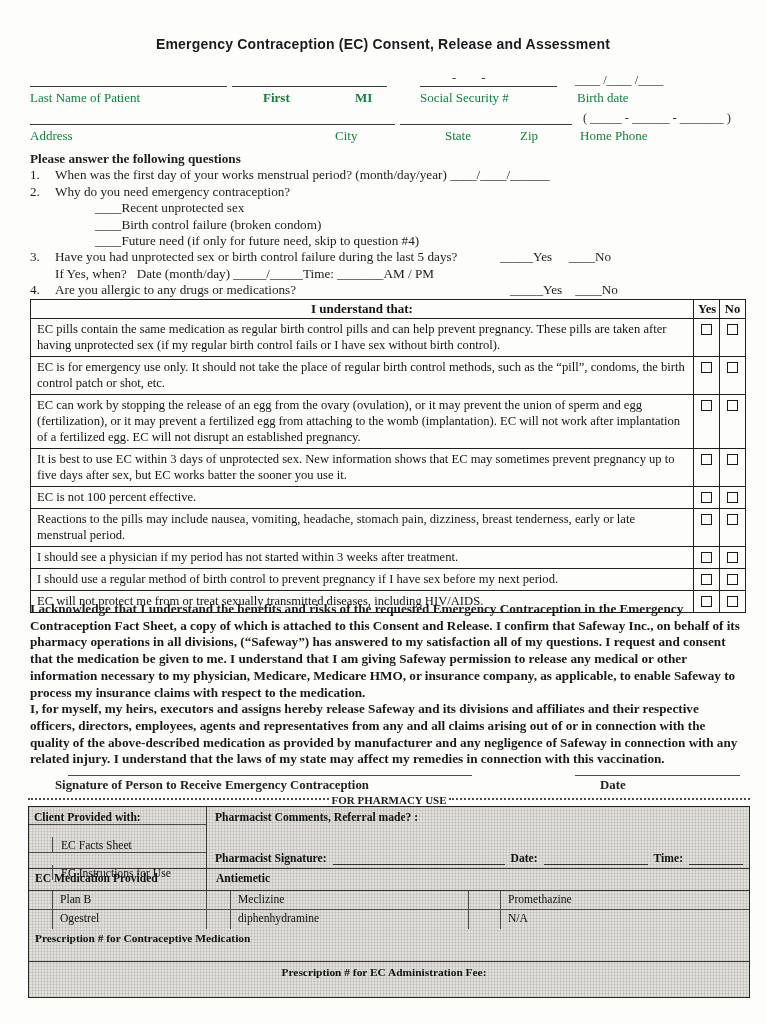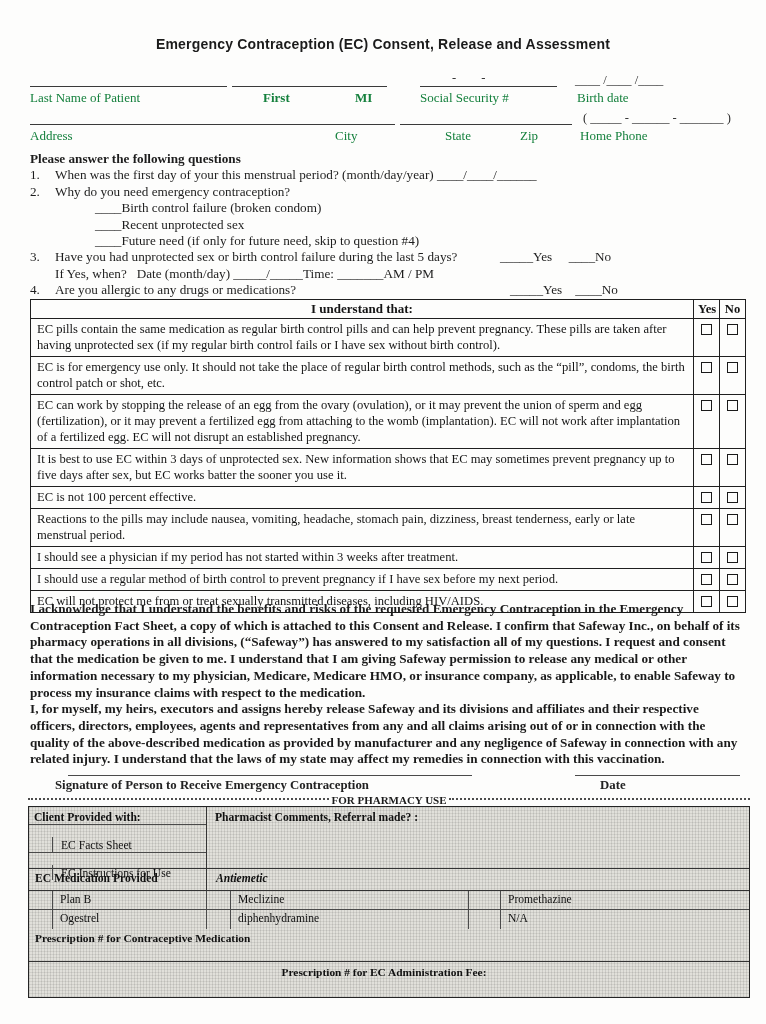--- a/index.html
+++ b/index.html
@@ -77,21 +77,21 @@
   .ph-item-label{padding:2px 16px 0 8px;text-align:right;}
   .ph-right{flex:1; display:flex; flex-direction:column;}
   .ph-comments{flex:1; font-weight:bold; padding:4px 6px 0 8px;}
   .ph-sigrow{height:20px; display:flex; align-items:flex-end; padding:0 6px 3px 8px; font-weight:bold;}
   .ph-blank{border-bottom:1.3px solid #2e2e2e; height:12px;}
   .ph-sigrow .grow{flex:1; margin:0 6px;}
   .ph-sigrow .w110{width:104px; margin:0 6px;}
   .ph-sigrow .w58{width:54px; margin-left:6px;}
   .ph-medhdr{display:flex; height:22px; border-bottom:1.4px solid #333; font-weight:bold;}
   .ph-medhdr .l{width:178px; border-right:1.6px solid #333; padding:3px 0 0 6px;}
-  .ph-medhdr .r{flex:1; padding:3px 0 1px 9px;font-style:italic;}
+  .ph-medhdr .r{flex:1; padding:3px 0 1px 9px;}
   .ph-medrow{display:flex; height:19px; border-bottom:1.3px solid #4a4a4a;}
   .ph-medrow > div{border-right:1.3px solid #4a4a4a; padding:2px 0 0 7px;}
   .ph-medrow .c1{width:24px; padding:0;}
   .ph-medrow .c2{width:154px;}
   .ph-medrow .c3{width:24px; padding:0;}
   .ph-medrow .c4{width:238px;}
   .ph-medrow .c5{width:32px; padding:0;}
   .ph-medrow .c6{flex:1; border-right:none;}
   .ph-rx1{height:33px; border-bottom:1.5px solid #333; padding:3px 0 0 6px; font-weight:bold; font-size:11.4px;}
   .ph-rx2{height:34px; padding:4px 16px 0 6px; font-weight:bold; font-size:11.4px;text-align:center;}
@@ -125,28 +125,28 @@
     <div class="f-label" style="top:128px; left:335px;">City</div>
     <div class="f-label" style="top:128px; left:445px;">State</div>
     <div class="f-label" style="top:128px; left:520px;">Zip</div>
     <div class="f-label" style="top:128px; left:580px;">Home Phone</div>
   </div>
 
   <div class="questions">
     <div class="q-heading">Please answer the following questions</div>
     <div class="q-row">
       <span class="q-num">1.</span>
-      <span class="pre">When was the first day of your this menstrual period? (month/day/year) ____/____/______</span>
+      <span class="pre">When was the first day of your works menstrual period? (month/day/year) ____/____/______</span>
     </div>
     <div class="q-row">
       <span class="q-num">2.</span>
       <span class="pre">Why do you need emergency contraception?</span>
     </div>
+    <div class="q-indent1 pre">____Recent unprotected sex</div>
     <div class="q-indent1 pre">____Birth control failure (broken condom)</div>
-    <div class="q-indent1 pre">____Recent unprotected sex</div>
     <div class="q-indent1 pre">____Future need (if only for future need, skip to question #4)</div>
     <div class="q-row">
       <span class="q-num">3.</span>
       <span class="pre">Have you had unprotected sex or birth control failure during the last 5 days?</span>
       <span class="q-ans" style="left:470px;">_____Yes     ____No</span>
     </div>
     <div class="q-indent2 pre">If Yes, when?   Date (month/day) _____/_____Time: _______AM / PM</div>
     <div class="q-row">
       <span class="q-num">4.</span>
       <span class="pre">Are you allergic to any drugs or medications?</span>
@@ -276,20 +276,28 @@
           <div class="ph-cbcell"></div>
           <div class="ph-item-label">EC Facts Sheet</div>
         </div>
         <div class="ph-item">
           <div class="ph-cbcell"></div>
           <div class="ph-item-label">EC Instructions for Use</div>
         </div>
       </div>
       <div class="ph-right">
         <div class="ph-comments">Pharmacist Comments, Referral made? :</div>
+        <div class="ph-sigrow">
+          <span>Pharmacist Signature:</span>
+          <span class="ph-blank grow"></span>
+          <span>Date:</span>
+          <span class="ph-blank w110"></span>
+          <span>Time:</span>
+          <span class="ph-blank w58"></span>
+        </div>
       </div>
     </div>
 
     <div class="ph-medhdr">
       <div class="l">EC Medication Provided</div>
       <div class="r">Antiemetic</div>
     </div>
 
     <div class="ph-medrow">
       <div class="c1"></div>

